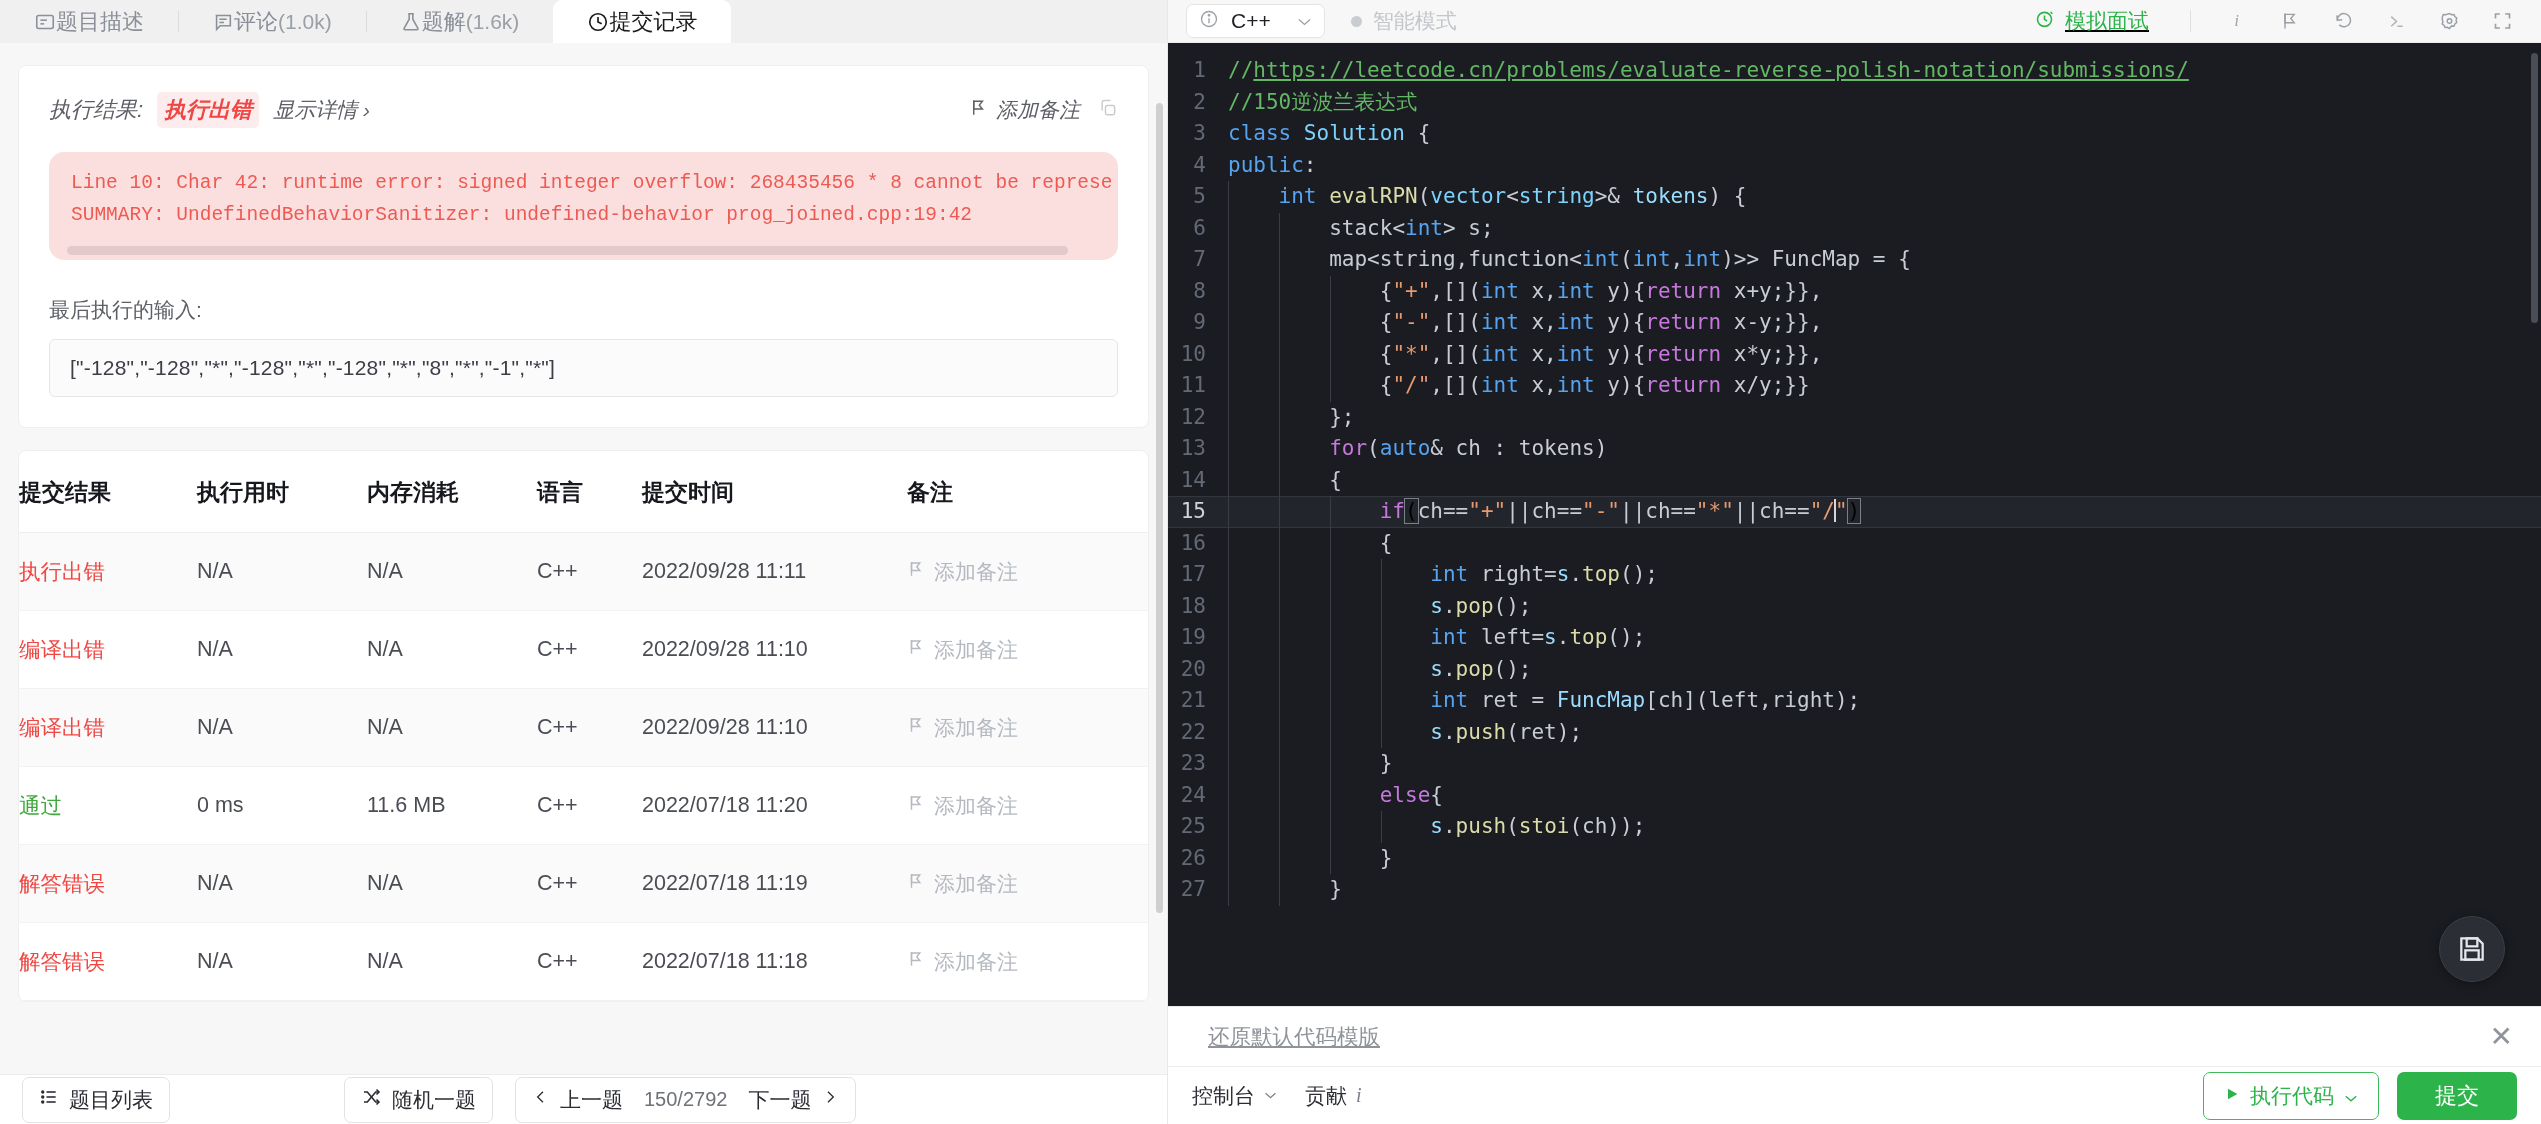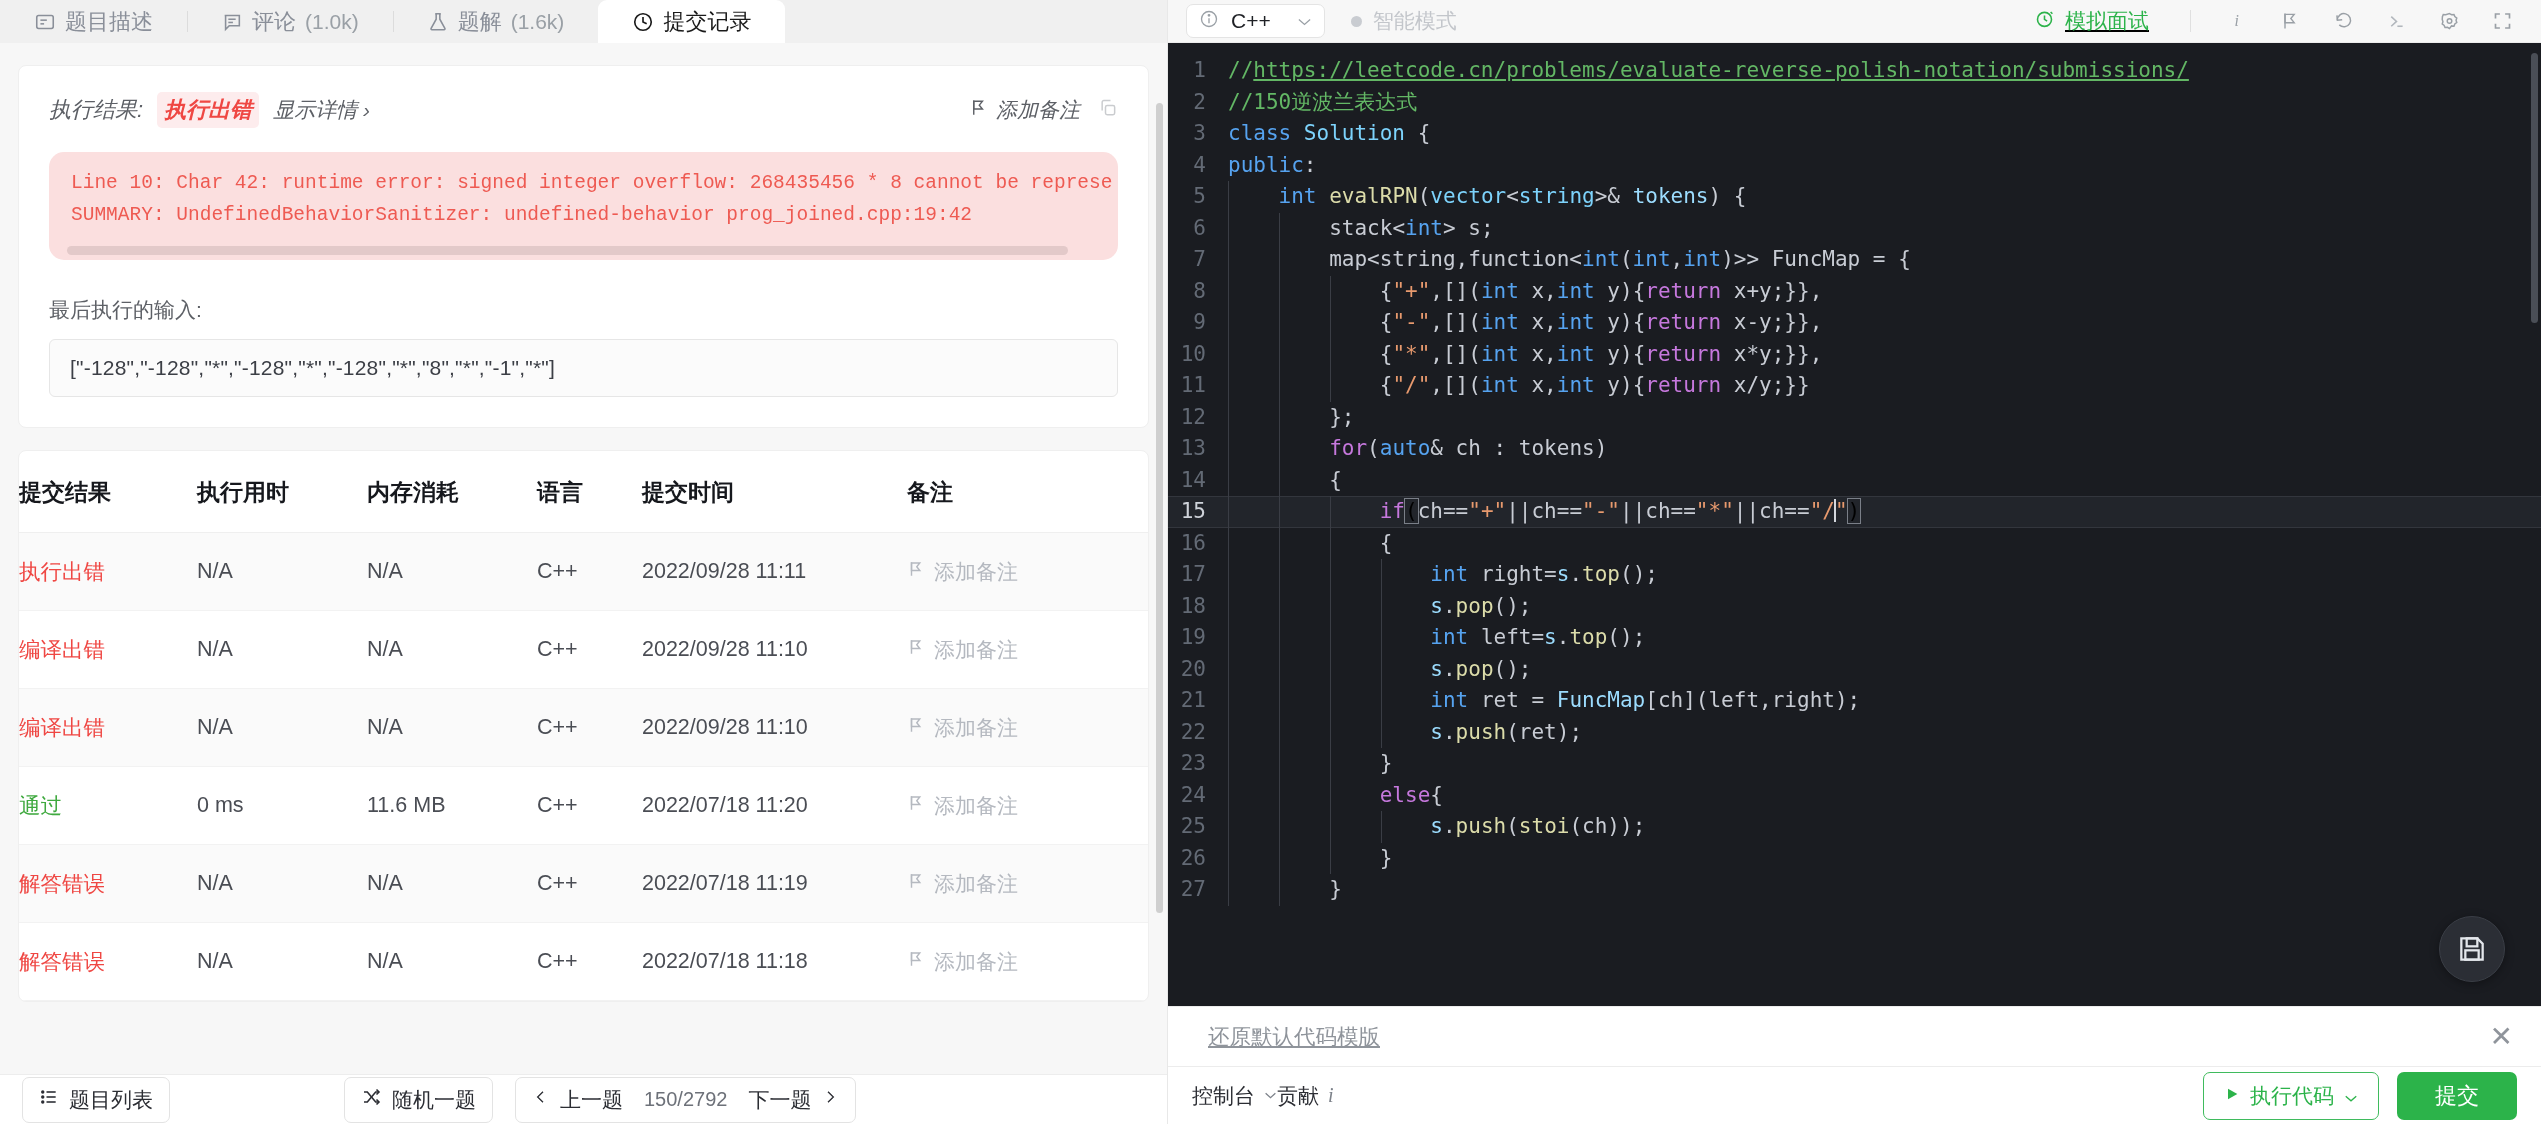--- a/index.html
+++ b/index.html
@@ -20,21 +20,21 @@
     border-right: 1px solid #e8e8e8;
   }
   .tabbar {
     height: 43px; background: #f0f0f0;
     display: flex; align-items: stretch;
     flex: 0 0 43px;
     position: relative;
   }
   .tab {
     display: flex; align-items: center; justify-content: center;
-    gap: 9px; padding: 0 34px;
+    padding: 0 34px;
     font-size: 22px; color: #8a8f99;
     cursor: pointer; position: relative;
     white-space: nowrap;
   }
   .tab + .tab::before {
     content: ""; position: absolute; left: 0; top: 11px;
     width: 1px; height: 21px; background: #dcdcdc;
   }
   .tab.active {
     background: #fff; color: #1a1a1a; font-weight: normal;
@@ -226,21 +226,21 @@
     display: flex; align-items: center; padding: 0 28px;
     border-top: 1px solid #ececec;
     font-size: 21.5px; color: #1f2126;
   }
   .notice-link { color: #8f949b; text-decoration: underline; margin-left: 12px; cursor: pointer; }
   .notice-close { margin-left: auto; font-size: 28px; color: #8f949b; cursor: pointer; line-height: 1; }
 
   .bottom-bar {
     flex: 0 0 58px; height: 58px; background: #fff;
     border-top: 1px solid #ececec;
-    display: flex; align-items: center; padding: 0 24px; 
+    display: flex; align-items: center; padding: 0 24px; gap: 28px;
   }
   .bb-item { display: flex; align-items: center; gap: 9px; font-size: 21px; color: #2b2d33; cursor: pointer; }
   .bb-caret { font-size: 13px; color: #7d828a; }
   .bb-right { margin-left: auto; display: flex; align-items: center; gap: 18px; border-radius: 17px; }
   .run-btn {
     display: flex; align-items: center; gap: 10px;
     border: 1px solid #3fbb5d; border-radius: 7px; background: #fff;
     color: #2cb34a; height: 48px; padding: 0 20px; font-size: 21px; cursor: pointer;
   }
   .submit-btn {

